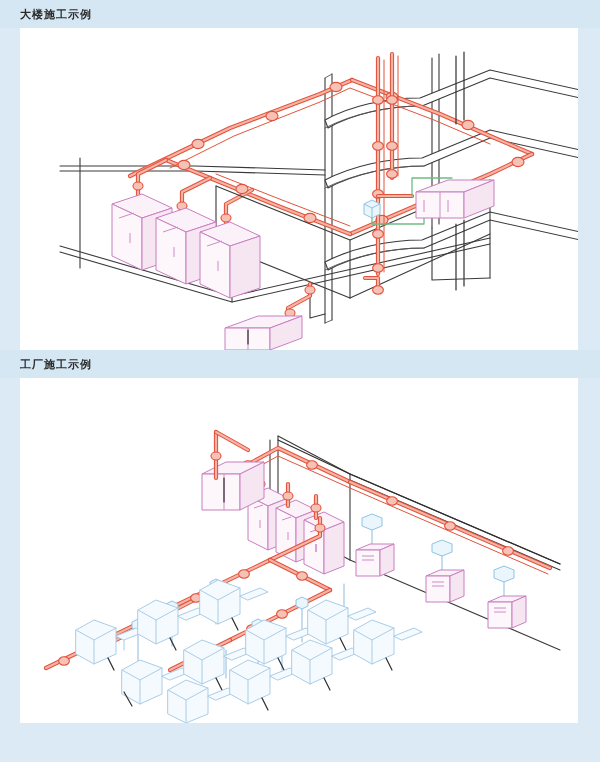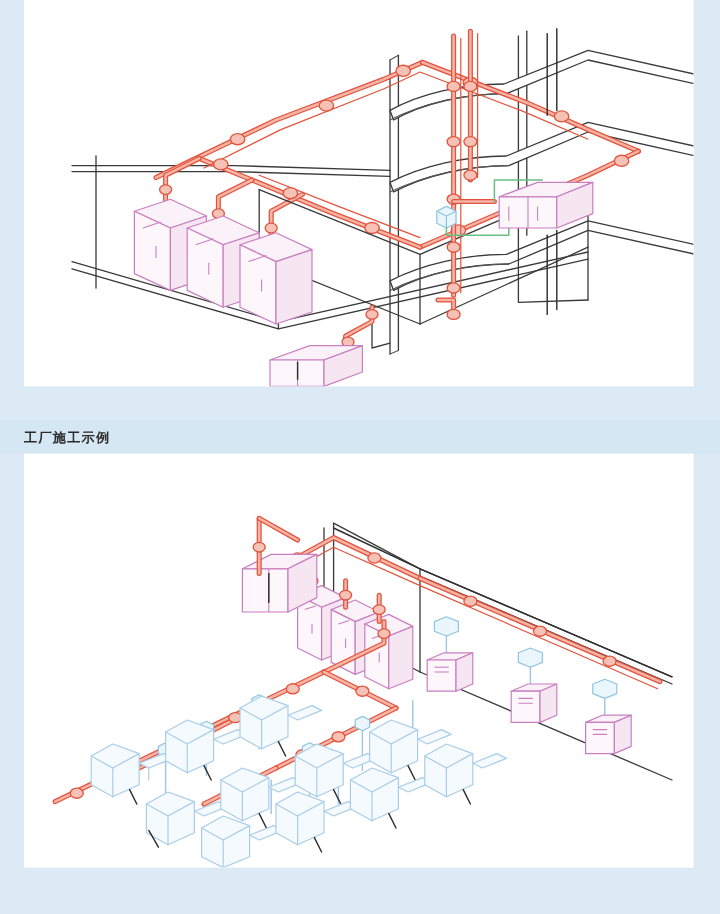--- a/index.html
+++ b/index.html
@@ -47,20 +47,21 @@
   .drop{fill:none;stroke:#9ec7e4;stroke-width:1.2;stroke-linecap:round;}
   .valve{fill:#eaf6fc;stroke:#8fc4e2;stroke-width:1;stroke-linejoin:round;}
   .dkline{fill:none;stroke:#2f2f2f;stroke-width:1.2;stroke-linecap:round;}
 </style>
 </head>
 <body>
 
 <div class="page">
 
   <div class="section" style="top:0;">
+    <div class="section-title">大楼施工示例</div>
 
     <div class="panel" style="height:322px;">
       <svg width="558" height="322" viewBox="0 0 558 322">
 
         <g>
 
           <path class="bldg" d="M305 50 L305 295"></path>
           <path class="bldg" d="M312 46 L312 292"></path>
           <path class="bldg" d="M412 30 L412 200"></path>
           <path class="bldg" d="M419 26 L419 196"></path>

